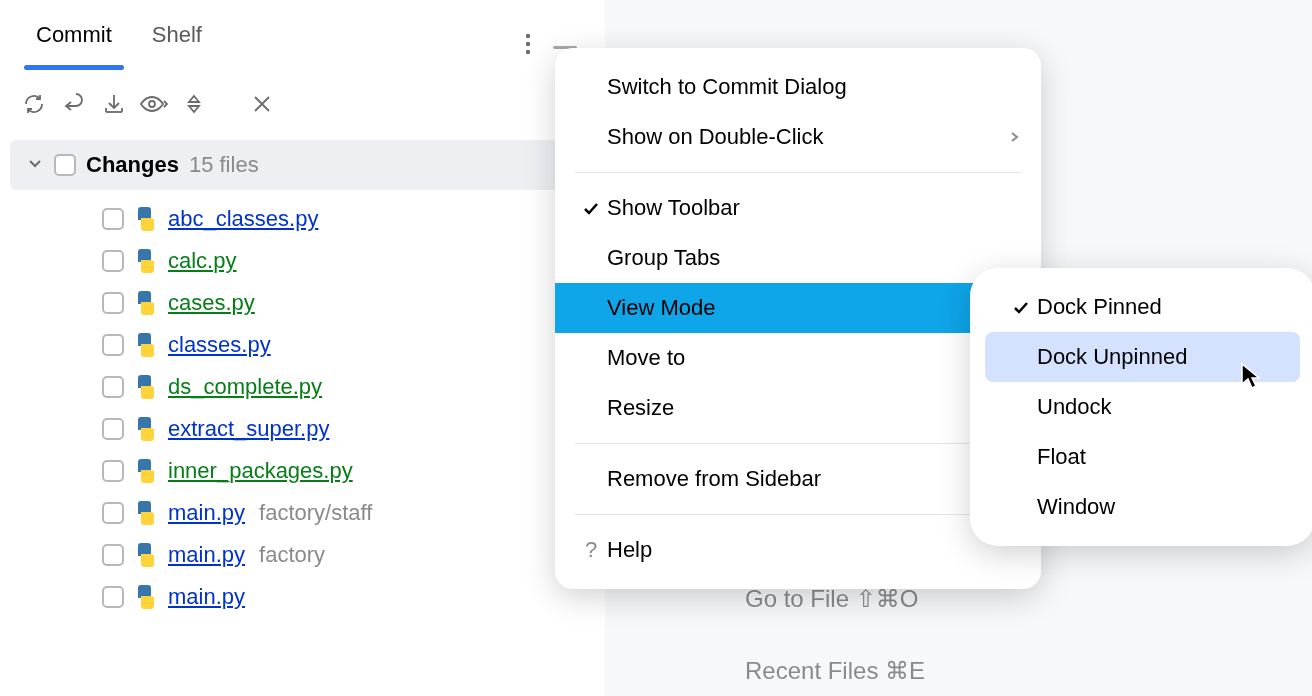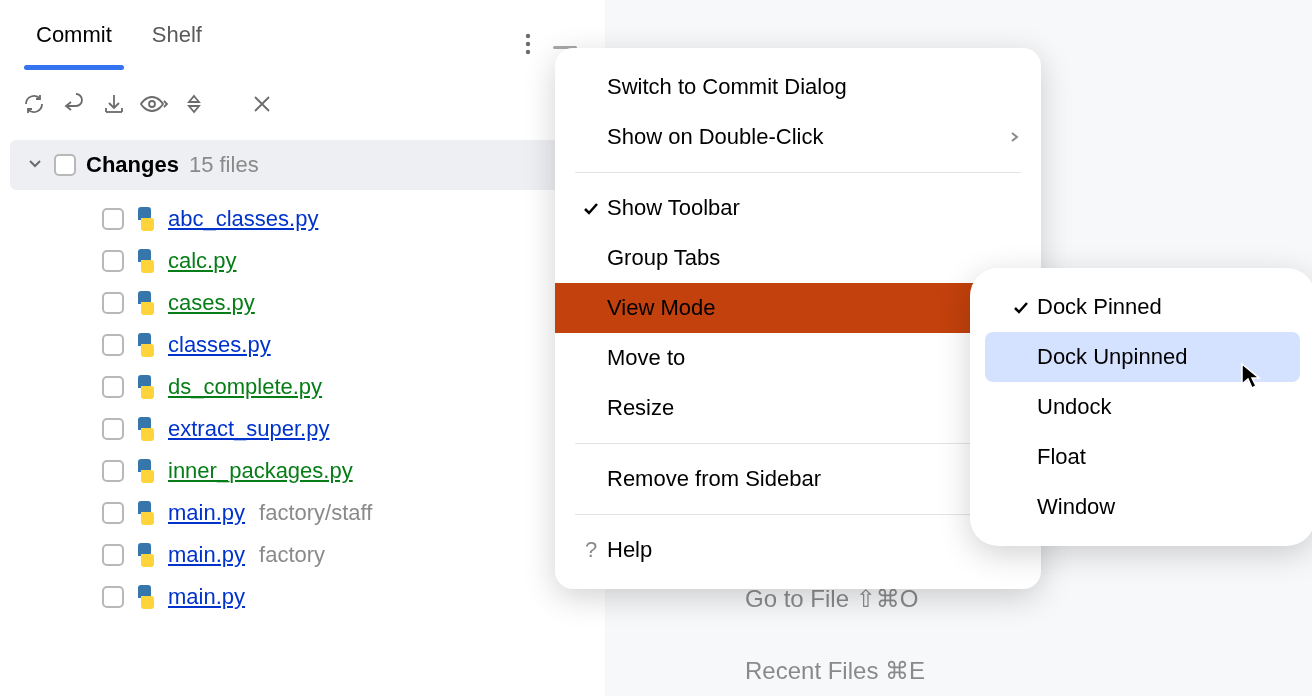--- a/index.html
+++ b/index.html
@@ -175,21 +175,21 @@
       z-index: 10;
     }
     .menu-item {
       display: flex;
       align-items: center;
       padding: 12px 20px 12px 20px;
       cursor: pointer;
       position: relative;
     }
     .menu-item.highlighted {
-      background: #c2410c;
+      background: #0ea5e9;
     }
     .menu-check {
       width: 32px;
       display: flex;
       justify-content: center;
       color: #000;
     }
     .menu-label {
       flex: 1;
     }

